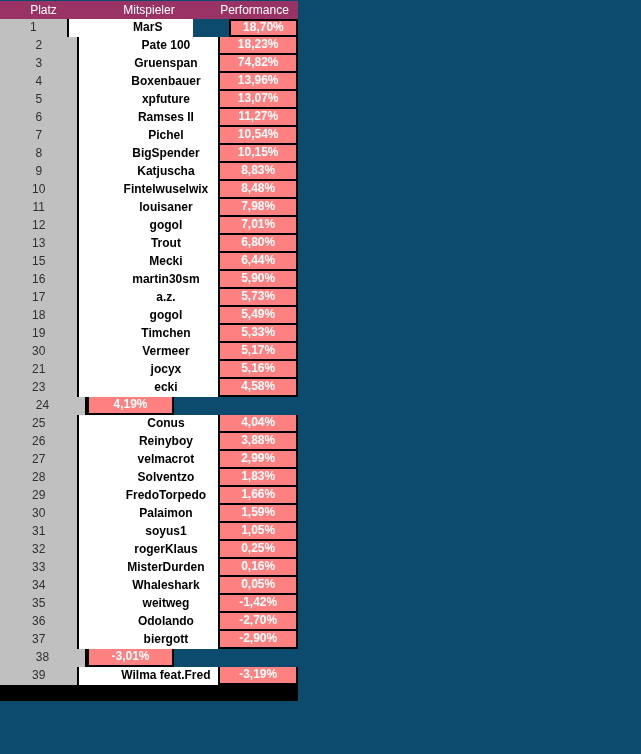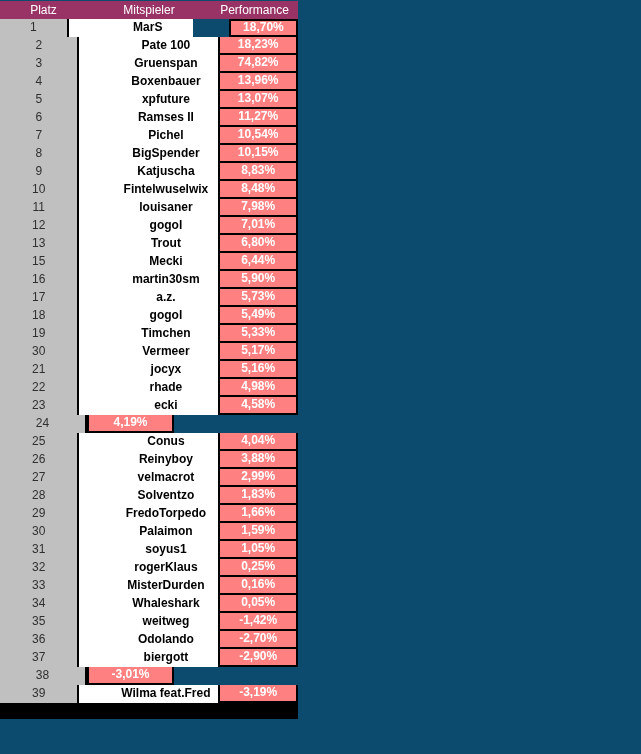--- a/index.html
+++ b/index.html
@@ -185,25 +185,20 @@
           <div class="cell c-platz">30</div>
           <div class="cell c-name">Vermeer</div>
           <div class="cell c-perf">5,17%</div>
         </div>
         <div class="row">
           <div class="cell c-platz">21</div>
           <div class="cell c-name">jocyx</div>
           <div class="cell c-perf">5,16%</div>
         </div>
         <div class="row">
-          <div class="cell c-platz">22</div>
-          <div class="cell c-name">rhade</div>
-          <div class="cell c-perf">4,98%</div>
-        </div>
-        <div class="row">
           <div class="cell c-platz">23</div>
           <div class="cell c-name">ecki</div>
           <div class="cell c-perf">4,58%</div>
         </div>
         <div class="row">
           <div class="cell c-platz">24</div>
           <div class="cell c-perf">4,19%</div>
         </div>
         <div class="row">
           <div class="cell c-platz">25</div>

